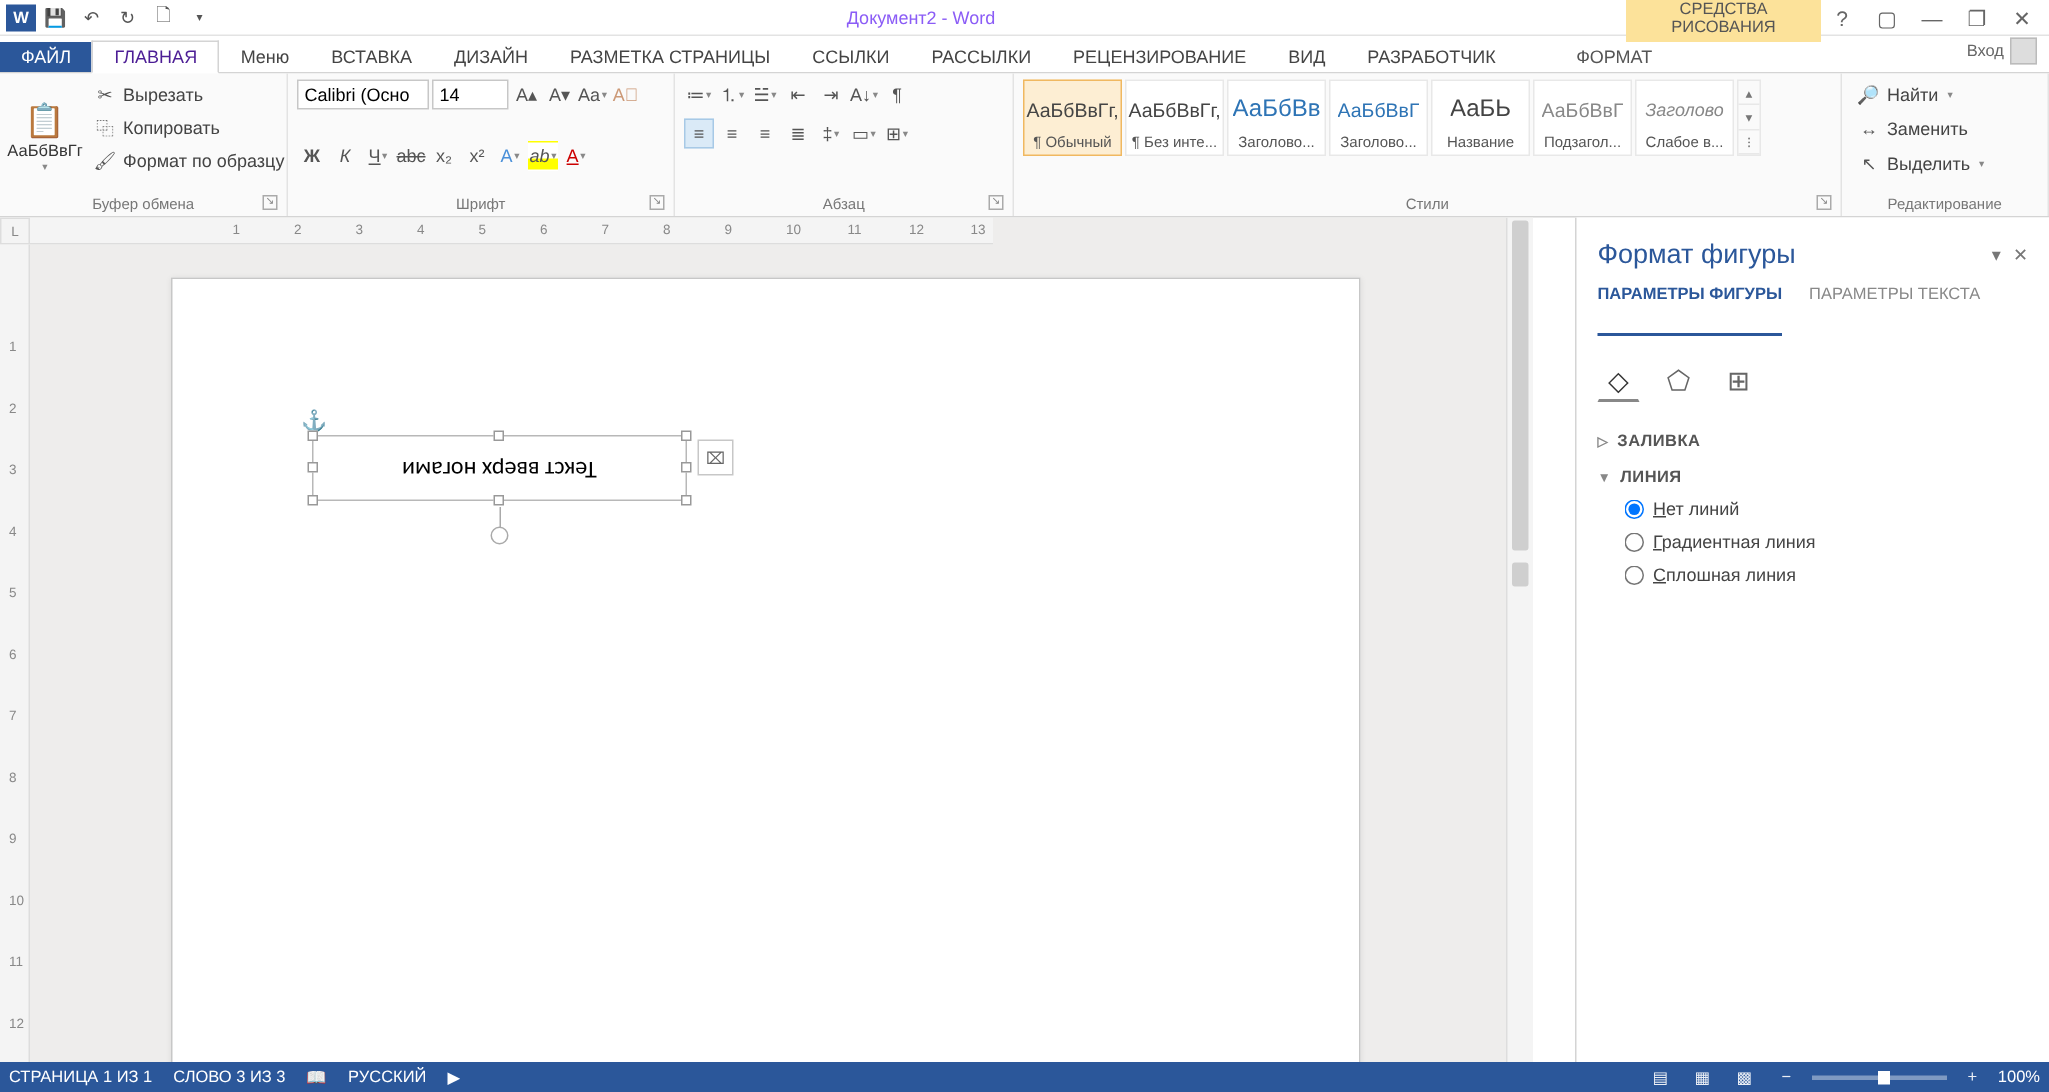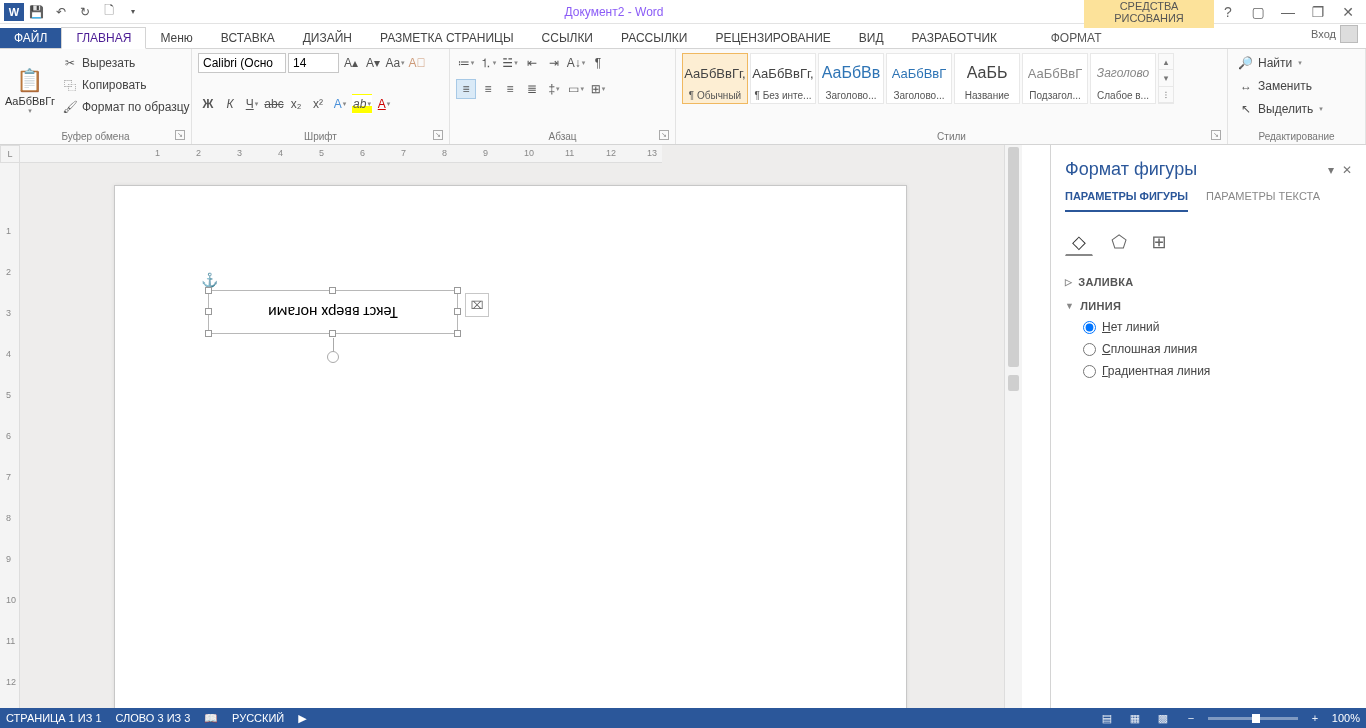--- a/index.html
+++ b/index.html
@@ -86,21 +86,21 @@
 .rot { position: absolute; left: 50%; bottom: -30px; margin-left: -6px; width: 12px; height: 12px; border: 1px solid #aaa; border-radius: 50%; background: #fff; }
 .rot::before { content: ""; position: absolute; left: 50%; top: -14px; width: 1px; height: 14px; background: #aaa; }
 .layout-btn { position: absolute; right: -32px; top: 2px; width: 24px; height: 24px; border: 1px solid #c7c7c7; background: #fff; display: flex; align-items: center; justify-content: center; font-size: 11px; color: #666; cursor: pointer; }
 
 
 .format-pane { position: absolute; top: 145px; right: 0; bottom: 20px; width: 316px; background: #fff; border-left: 1px solid #d4d4d4; padding: 8px 14px; }
 .fp-title { font-size: 18px; color: #2b579a; padding: 6px 0 10px; display: flex; align-items: center; }
 .fp-close { margin-left: auto; display: flex; gap: 8px; font-size: 12px; color: #777; }
 .fp-close span { cursor: pointer; }
 .fp-tabs { display: flex; gap: 18px; font-size: 11px; padding-bottom: 8px; }
-.fp-tab { color: #888; cursor: pointer; padding-bottom: 8px; }
+.fp-tab { color: #888; cursor: pointer; padding-bottom: 20px; }
 .fp-tab.active { color: #2b579a; border-bottom: 2px solid #2b579a; font-weight: 600; }
 .fp-icons { display: flex; gap: 12px; padding: 8px 0 14px; }
 .fp-icon { width: 28px; height: 28px; display: flex; align-items: center; justify-content: center; border: 1px solid transparent; cursor: pointer; color: #666; font-size: 18px; }
 .fp-icon.active { border-bottom: 2px solid #888; color: #333; }
 .fp-sec { padding: 6px 0; font-size: 11px; }
 .fp-sec-h { display: flex; align-items: center; gap: 6px; color: #555; cursor: pointer; font-weight: 600; letter-spacing: .3px; }
 .fp-sec-h .arr { font-size: 9px; color: #888; }
 .fp-radios { padding: 8px 0 0 18px; display: flex; flex-direction: column; gap: 8px; font-size: 12px; color: #444; }
 .fp-radios label { display: flex; align-items: center; gap: 6px; cursor: pointer; }
 .fp-radios input { margin: 0; }
@@ -388,25 +388,25 @@
         <span class="arr">▼</span>
         <span>ЛИНИЯ</span>
       </div>
     <div class="fp-radios">
       <label>
           <input type="radio" name="line" checked="" style="">
           <span><span class="ul">Н</span><span>ет линий</span></span>
         </label>
       <label>
           <input type="radio" name="line" style="">
-          <span><span class="ul">С</span><span>плошная линия</span></span>
+          <span><span class="ul">Г</span><span>радиентная линия</span></span>
         </label>
       <label>
           <input type="radio" name="line" style="">
-          <span><span class="ul">Г</span><span>радиентная линия</span></span>
+          <span><span class="ul">С</span><span>плошная линия</span></span>
         </label>
     </div>
   </div>
 </div>
 
 <div class="statusbar">
   <span>СТРАНИЦА 1 ИЗ 1</span>
   <span>СЛОВО 3 ИЗ 3</span>
   <span>📖</span>
   <span>РУССКИЙ</span>

